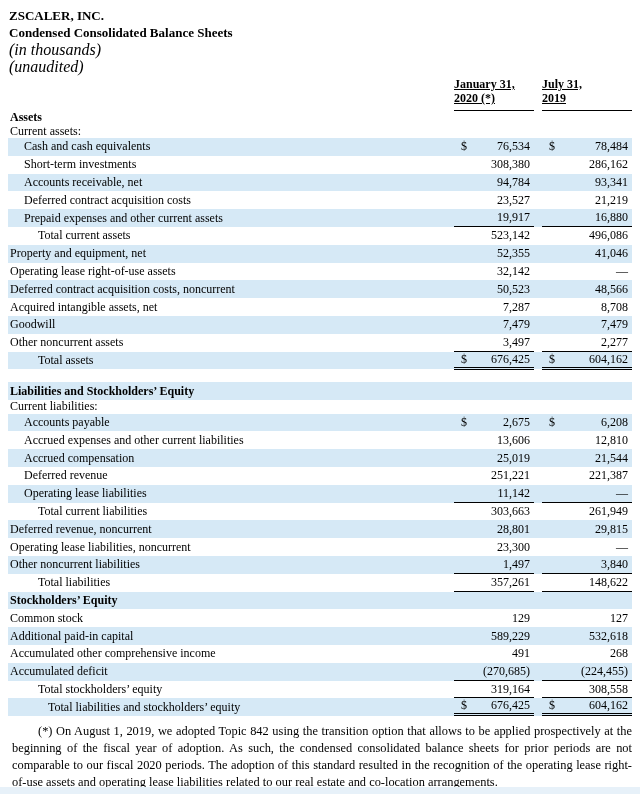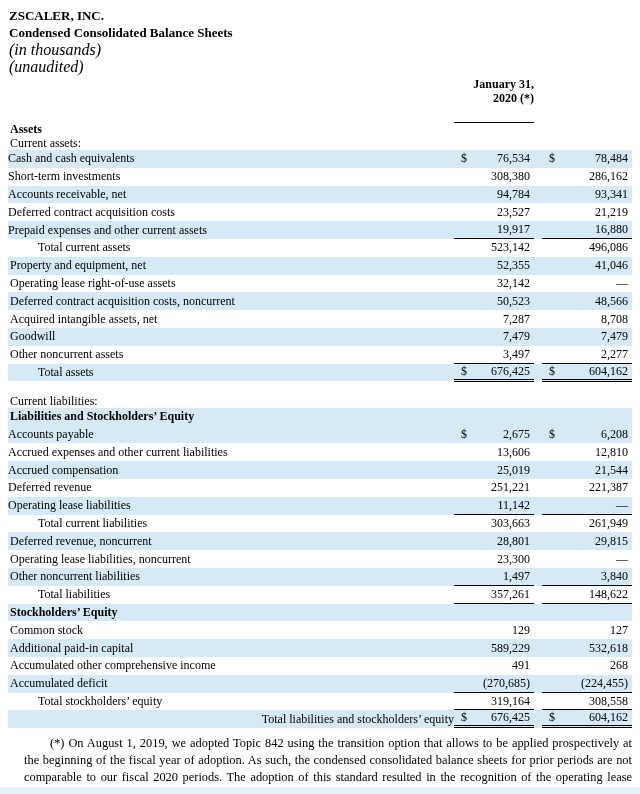--- a/index.html
+++ b/index.html
@@ -17,52 +17,52 @@
   .doc-header .company,
   .doc-header .title { font-weight: bold; font-size: 13px; line-height: 17px; }
   .doc-header .note { font-style: italic; font-size: 16px; line-height: 17px; }
 
   
   .col-headers {
     display: grid; grid-template-columns: 1fr 80px 8px 90px;
     align-items: end;
   }
   .col-head {
-    text-align: right; font-weight: bold;
-    padding-bottom: 16px; border-bottom: 1.5px solid #000;
+    text-align: left; font-weight: bold;
+    padding-bottom: 4px; border-bottom: 1.5px solid #000; text-decoration: underline;
   }
   .col-head .l1 { display: block; line-height: 14px; padding-top: 2px; }
   .col-head .l2 { display: block; line-height: 15px; }
 
   
   .row {
     display: grid; grid-template-columns: 1fr 80px 8px 90px;
     align-items: center; height: 17.8px;
   }
   .row.section { height: 13.5px; }
   .row.shaded { background: var(--shade); }
   .row.bold .label { font-weight: bold; }
   .label { white-space: nowrap; overflow: hidden; }
   .ind0 { padding-left: 2px; }
-  .ind1 { }
+  .ind1 { padding-left: 16px; }
   .ind2 { padding-left: 30px; }
-  .ind3 { padding-left: 56px; text-align: right; }
+  .ind3 { padding-left: 40px; }
   .grp {
     display: flex; justify-content: space-between; align-items: center;
     height: 100%; padding: 0 4px 0 7px;
   }
   .grp .dollar { text-align: left; }
   .grp .val { text-align: right; }
   .rule1 { border-bottom: 1.5px solid #000; }
   .rule2 { border-bottom: 3.5px double #000; }
   .spacer { height: 13px; }
 
   
   .footnote {
-    margin: 7px 0 0 16px; text-align: justify; text-indent: 26px;
+    margin: 7px 0 0 4px; text-align: justify; text-indent: 26px;
     font-size: 12.4px; line-height: 16.9px;
   }
 
   .bottom-band {
     position: absolute; left: 0; bottom: 0; width: 640px; height: 7px;
     background: #e7f1f9;
   }
 </style>
 </head>
 <body>
@@ -76,20 +76,24 @@
     <div class="note">(unaudited)</div>
   </div>
 
   <div class="col-headers">
     <span></span>
     <span class="col-head">
       <span class="l1">January 31,</span>
       <span class="l2">2020 (*)</span>
     </span>
     <span></span>
+    <span class="col-head">
+      <span class="l1">July 31,</span>
+      <span class="l2">2019</span>
+    </span>
   </div>
 
   <div id="table-rows">
       <div class="row section bold">
         <span class="label ind0">Assets</span>
         <span class="grp">
           <span class="dollar"></span>
           <span class="val"></span>
         </span>
         <span></span>
@@ -260,44 +264,44 @@
           <span class="dollar">$</span>
           <span class="val">676,425</span>
         </span>
         <span></span>
         <span class="grp rule2">
           <span class="dollar">$</span>
           <span class="val">604,162</span>
         </span>
       </div>
       <div class="spacer"></div>
+      <div class="row shaded bold">
+        <span class="label ind0">Liabilities and Stockholders’ Equity</span>
+        <span class="grp">
+          <span class="dollar"></span>
+          <span class="val"></span>
+        </span>
+        <span></span>
+        <span class="grp">
+          <span class="dollar"></span>
+          <span class="val"></span>
+        </span>
+      </div>
       <div class="row section">
         <span class="label ind0">Current liabilities:</span>
         <span class="grp">
           <span class="dollar"></span>
           <span class="val"></span>
         </span>
         <span></span>
         <span class="grp">
           <span class="dollar"></span>
           <span class="val"></span>
         </span>
       </div>
-      <div class="row shaded bold">
-        <span class="label ind0">Liabilities and Stockholders’ Equity</span>
-        <span class="grp">
-          <span class="dollar"></span>
-          <span class="val"></span>
-        </span>
-        <span></span>
-        <span class="grp">
-          <span class="dollar"></span>
-          <span class="val"></span>
-        </span>
-      </div>
       <div class="row shaded">
         <span class="label ind1">Accounts payable</span>
         <span class="grp">
           <span class="dollar">$</span>
           <span class="val">2,675</span>
         </span>
         <span></span>
         <span class="grp">
           <span class="dollar">$</span>
           <span class="val">6,208</span>

